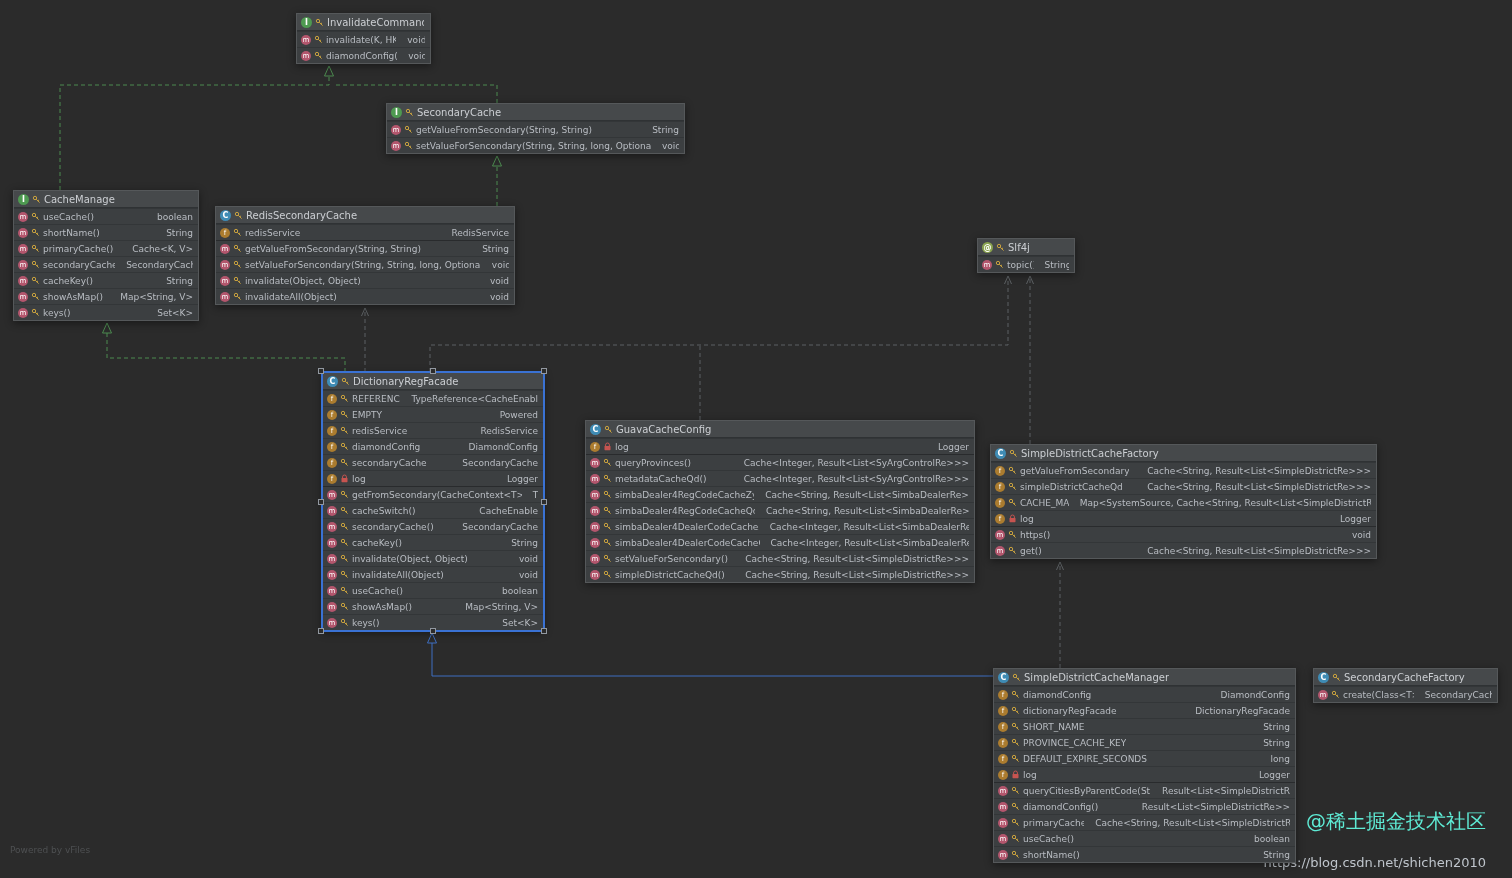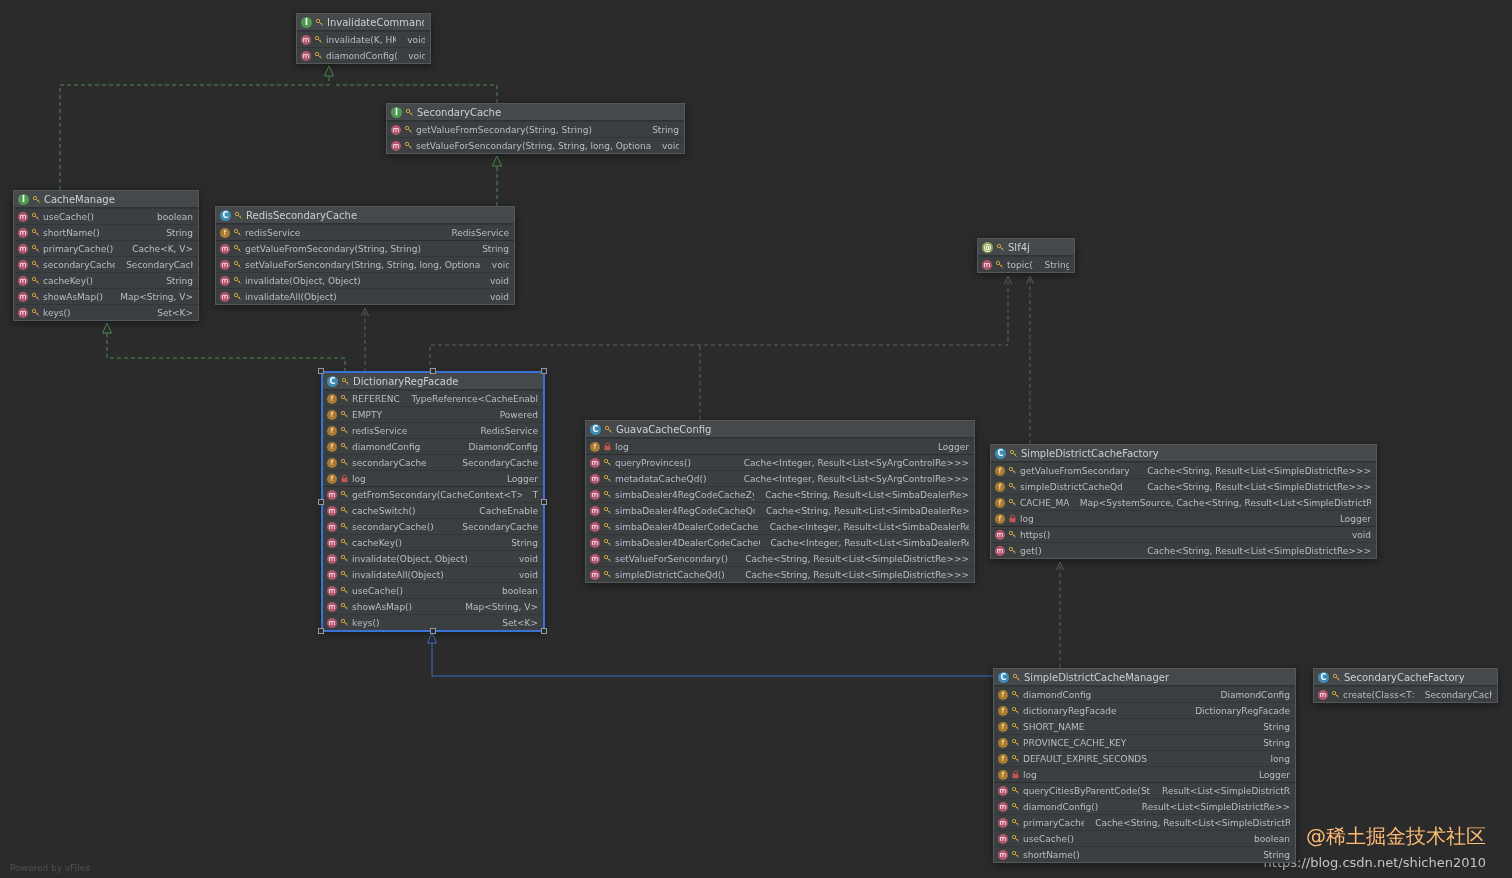--- a/index.html
+++ b/index.html
@@ -19,23 +19,23 @@
   .mrow:first-of-type{border-top:none}
   .mrow.sect{border-top:1px solid #292b2d}
   .micon{width:10px;height:10px;border-radius:50%;font-size:7px;line-height:10px;text-align:center;color:#fff;flex:0 0 auto}
   .micon.field{background:#ab7c2f}
   .micon.method{background:#b3566d}
   .mlabel{overflow:hidden}
   .mlabel.it{}
   .mtype{margin-left:auto;padding-left:8px;overflow:hidden;color:#b9bdc3}
   .vicon{flex:0 0 auto}
   .handle{position:absolute;width:6px;height:6px;background:#2b2b2b;border:1px solid #9298a0}
-  .wm-left{position:absolute;left:10px;bottom:5px;font-size:9px;color:#4e5052}
+  .wm-left{position:absolute;left:10px;bottom:23px;font-size:9px;color:#4e5052}
   .wm-right{position:absolute;right:26px;bottom:8px;text-align:right}
-  .wm-juejin{font-size:20px;color:#fdba74;margin-bottom:5px}
+  .wm-juejin{font-size:20px;color:#5eead4;margin-bottom:20px}
   .wm-url{font-size:13px;color:#bfc5cc}
 </style>
 </head>
 <body>
 
 <div id="canvas">
   <svg id="edges" width="1512" height="878">
       <polyline points="60,190 60,85 329,85 329,67" fill="none" stroke="#4d8b50" stroke-width="1" stroke-dasharray="4 3"></polyline>
       <path d="M0 -1 L-4.5 9 L4.5 9 Z" fill="#2b2b2b" stroke="#4d8b50" stroke-width="1" transform="translate(329 67) rotate(0)"></path>
       <polyline points="497,103 497,85 333,85" fill="none" stroke="#4d8b50" stroke-width="1" stroke-dasharray="4 3"></polyline>

